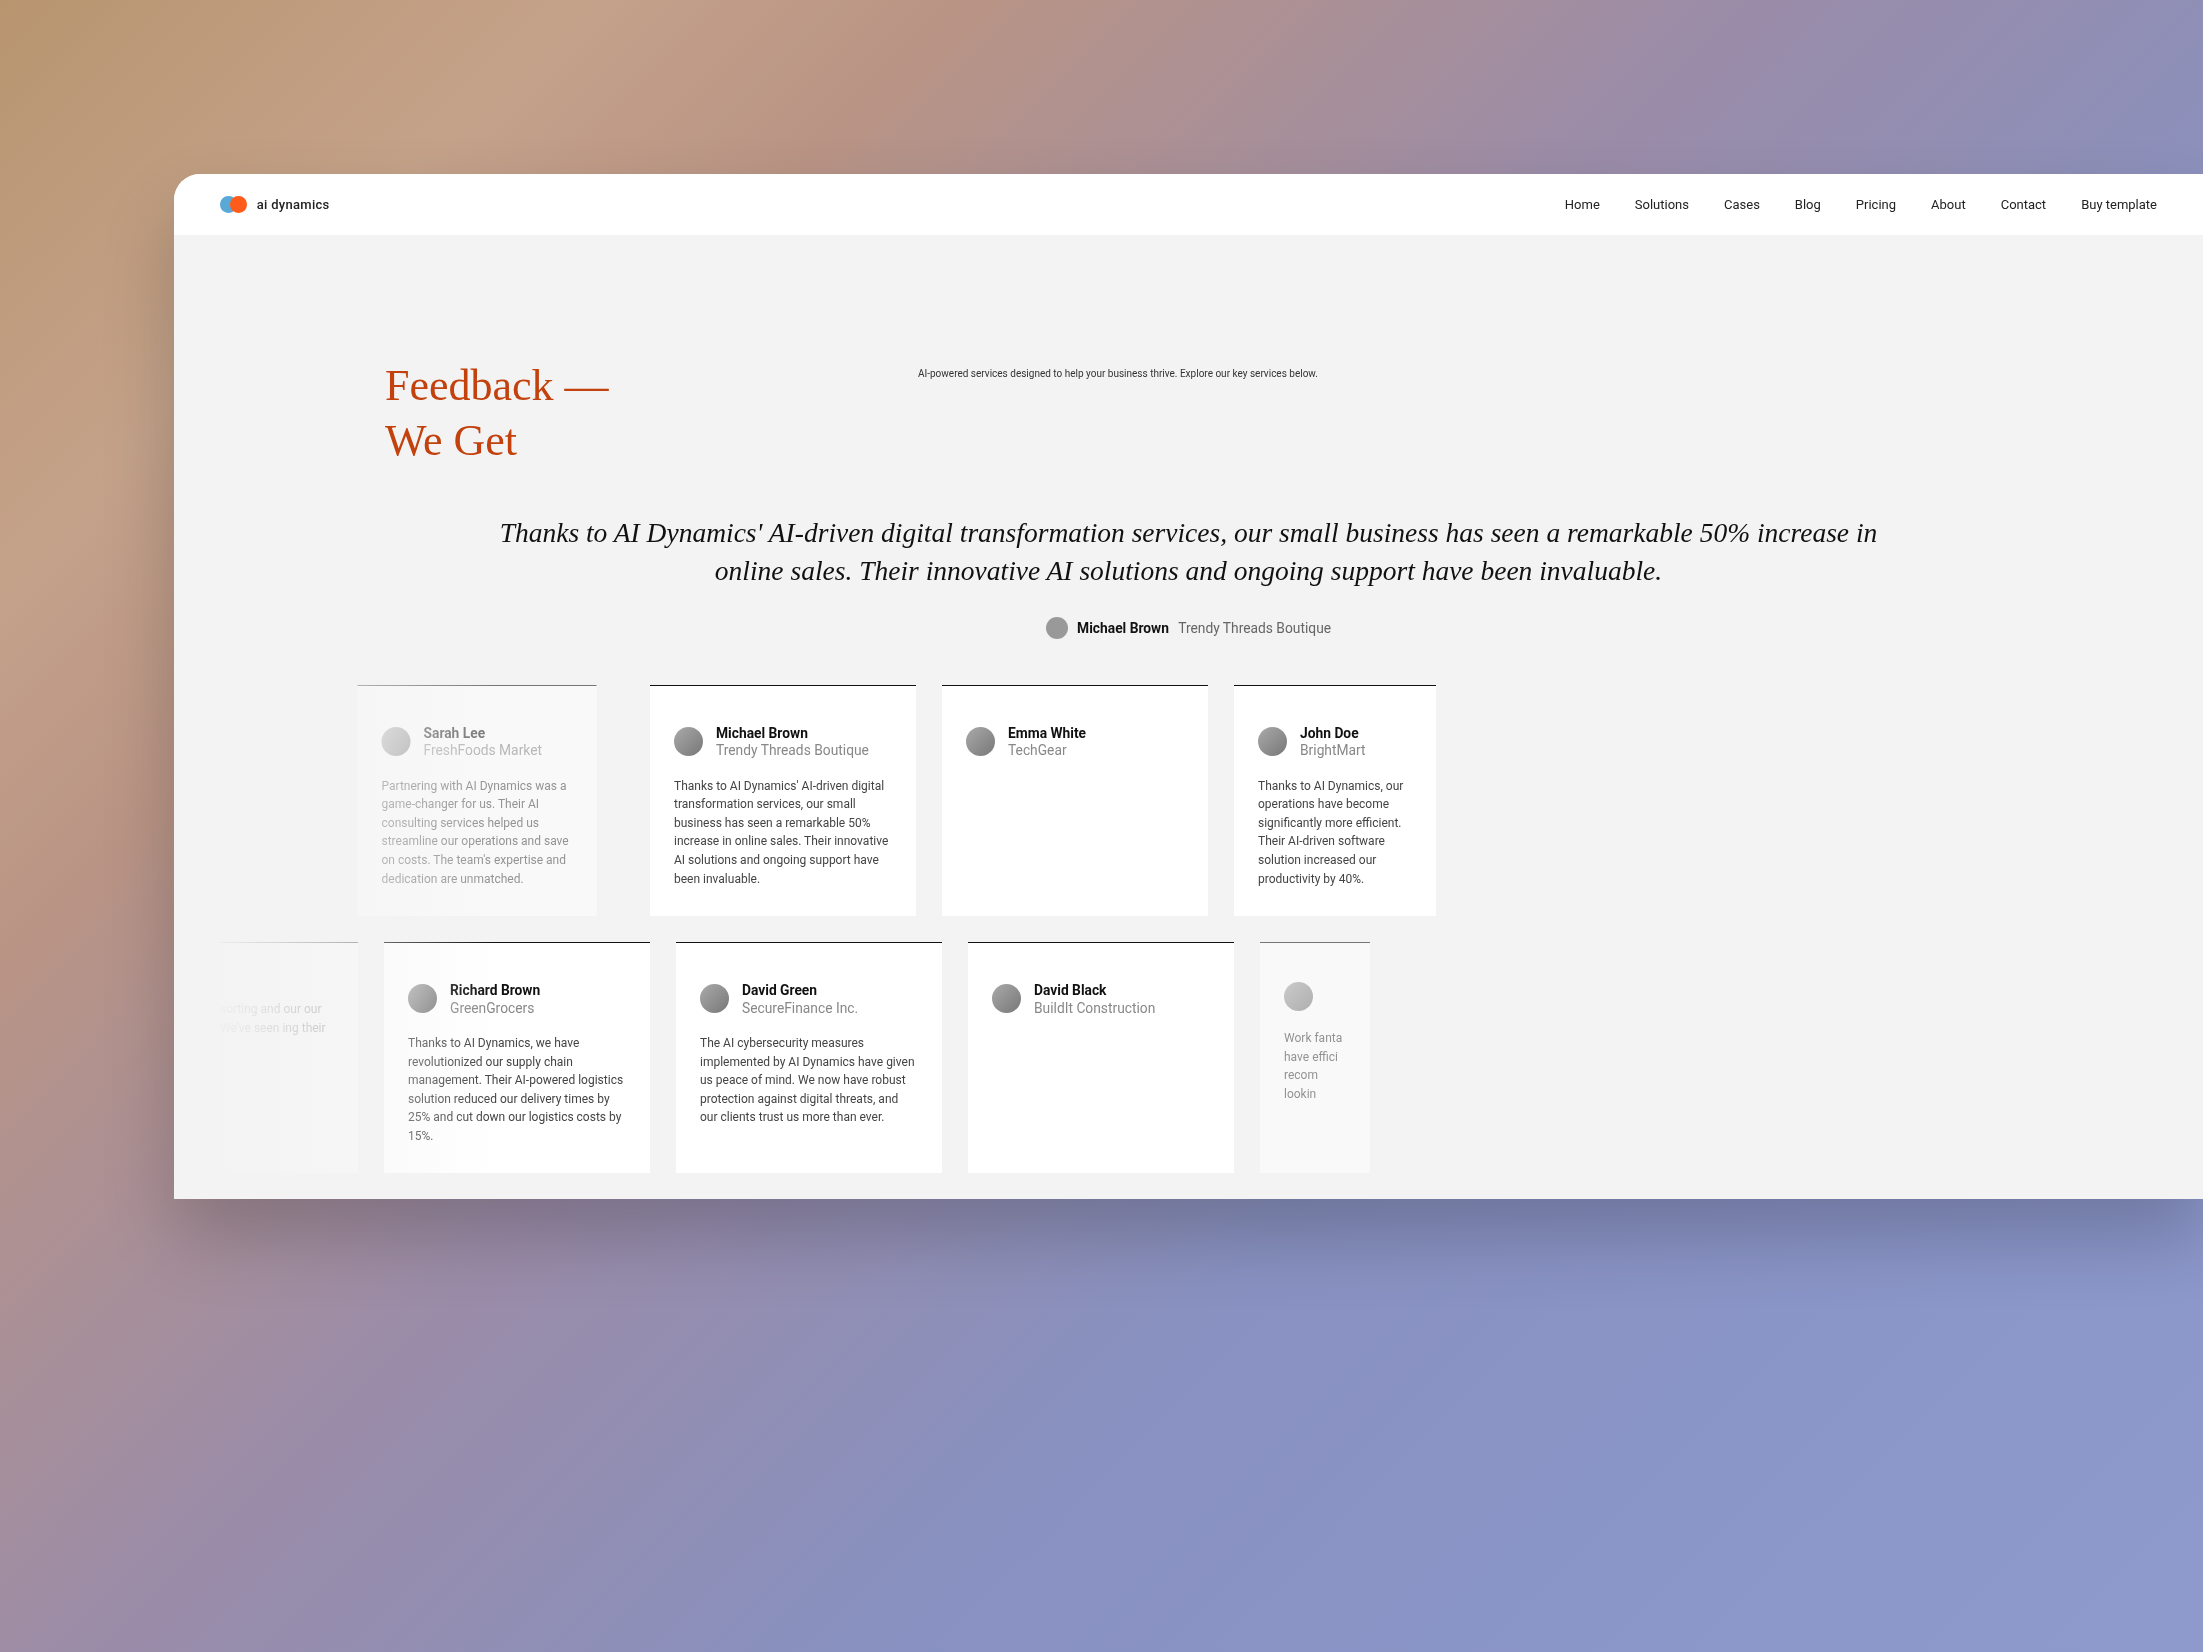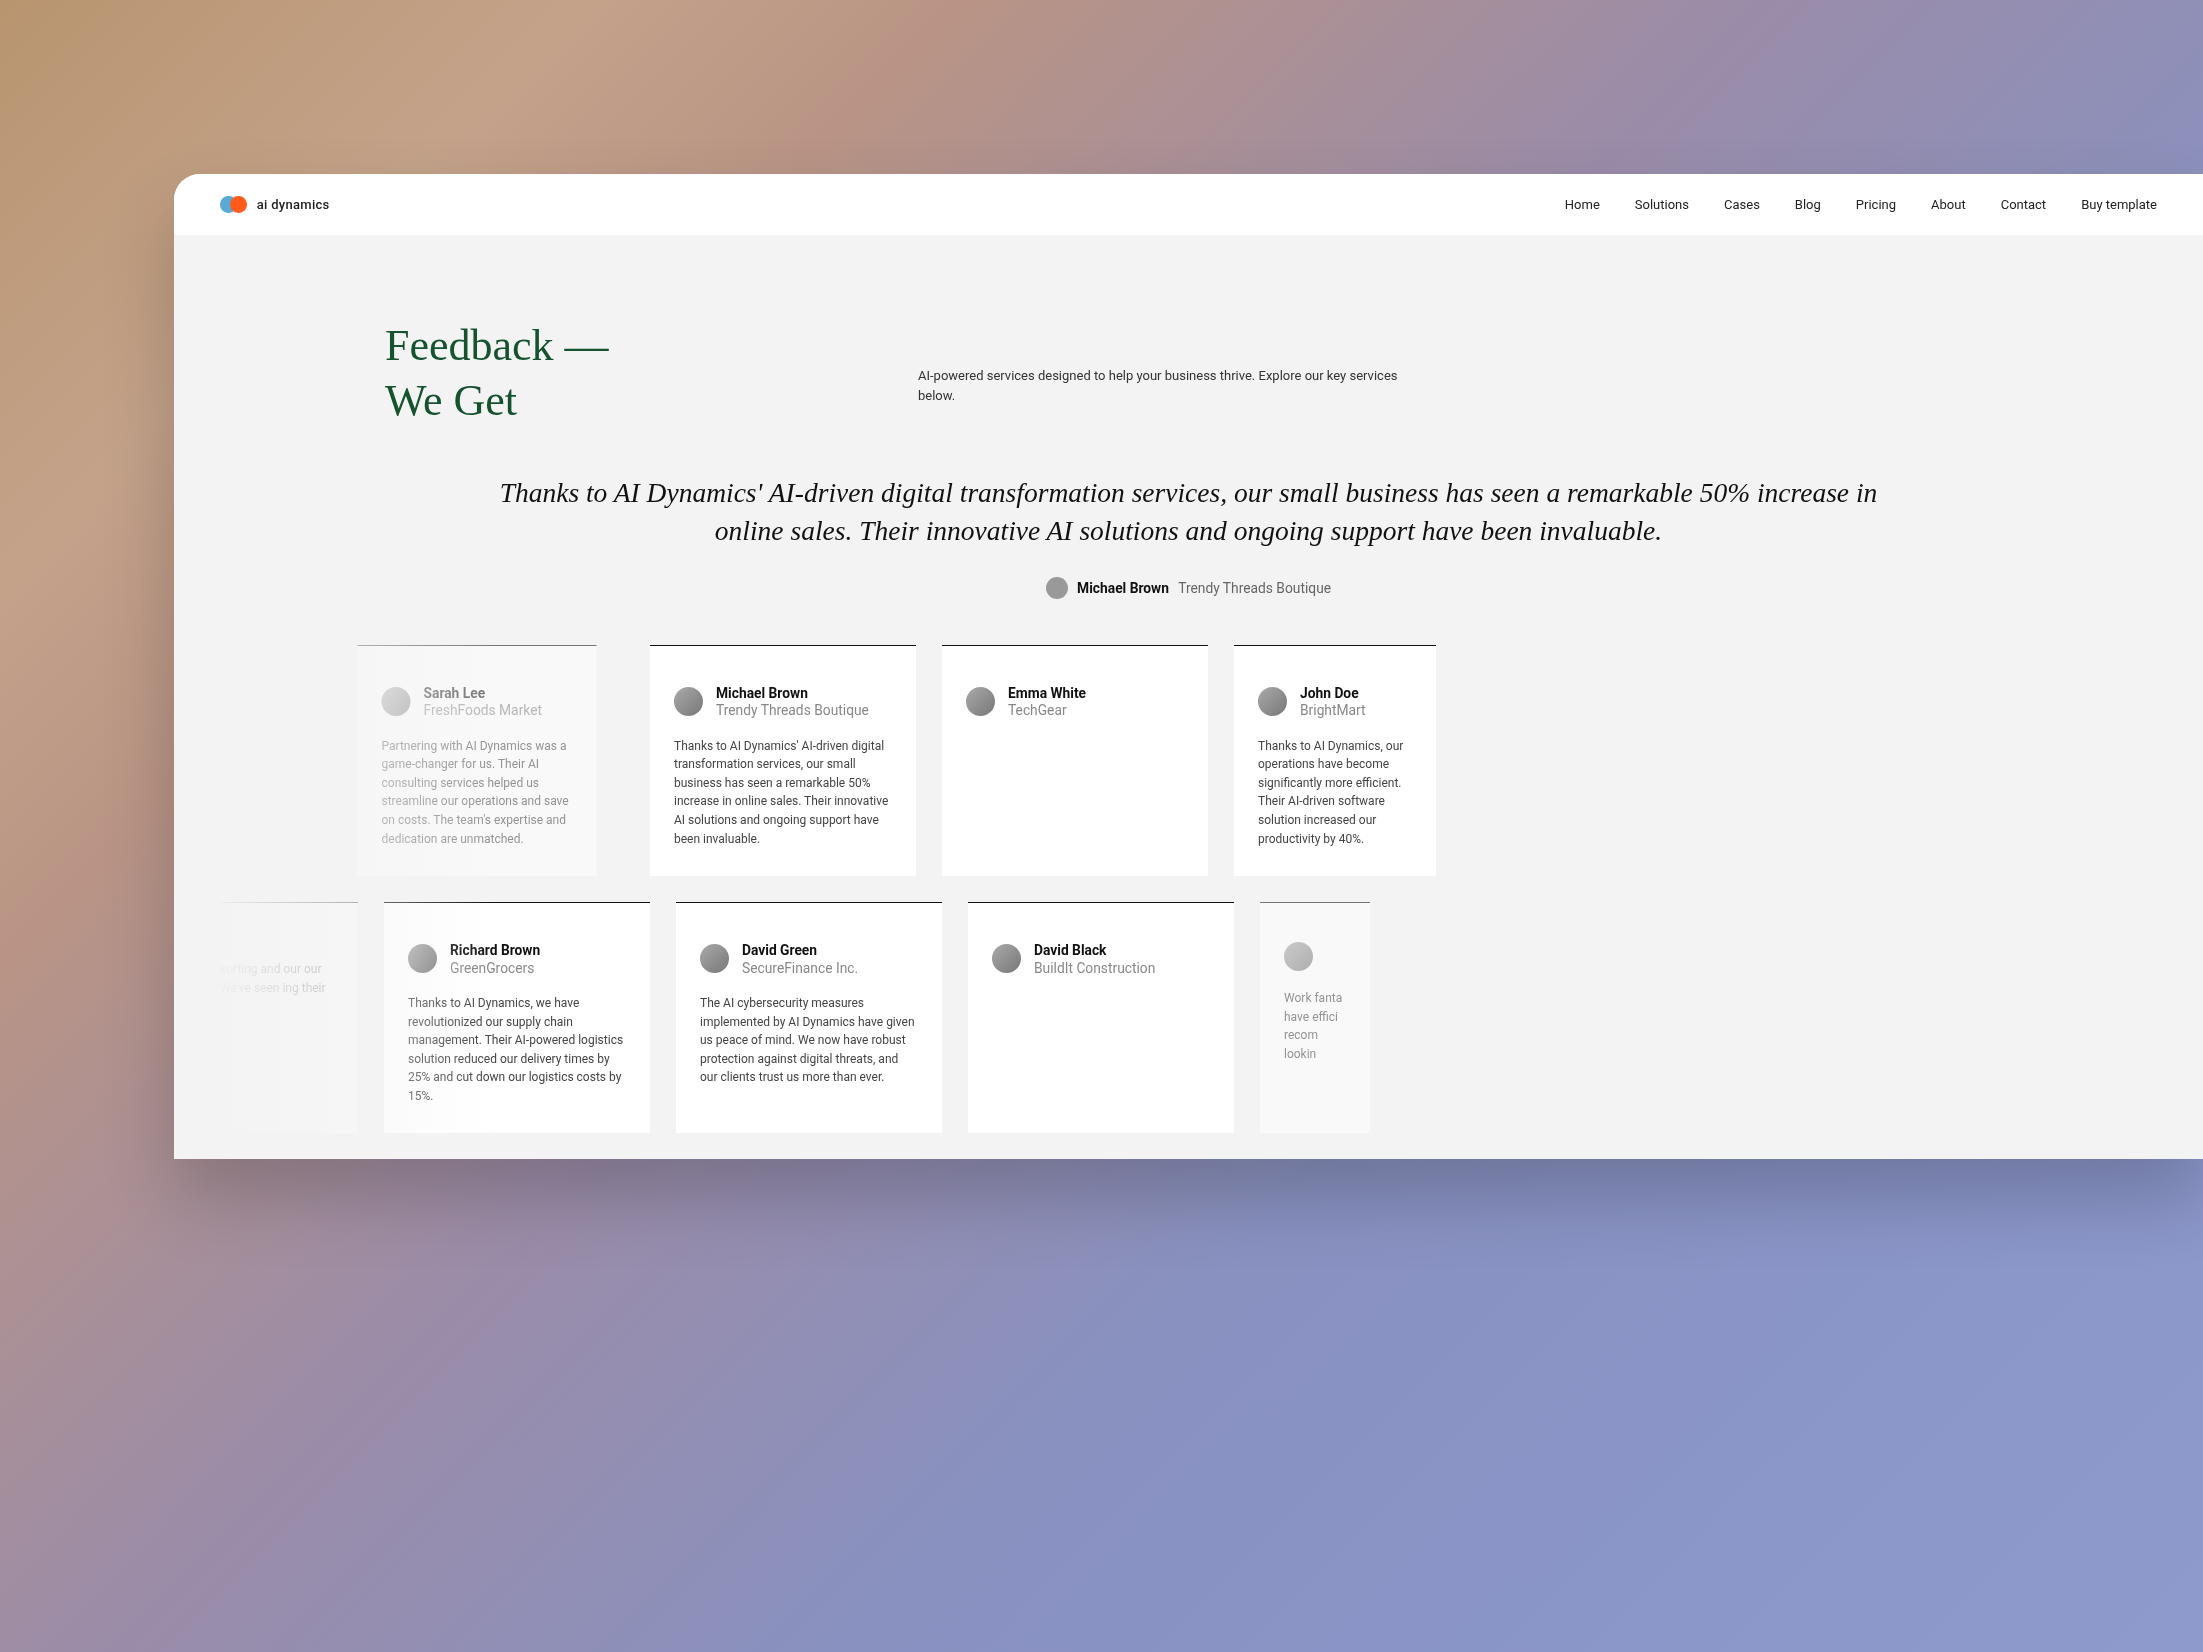--- a/index.html
+++ b/index.html
@@ -72,25 +72,26 @@
   display: flex;
   padding: 0 211px;
   align-items: flex-start;
   margin-bottom: 46px;
 }
 .feedback-title {
   font-family: Georgia, 'Times New Roman', serif;
   font-size: 44px;
   font-weight: 400;
   line-height: 1.25;
-  color: #14532d;
+  color: #c2410c;
   flex: 0 0 533px;
+  margin-top: 40px;
 }
 .subheading {
-  font-size: 13px;
+  font-size: 10px;
   color: #333;
   line-height: 1.55;
   margin-top: 48px;
   max-width: 496px;
 }
 .featured-quote {
   text-align: center;
   padding: 0 303px;
   margin-bottom: 46px;
 }

